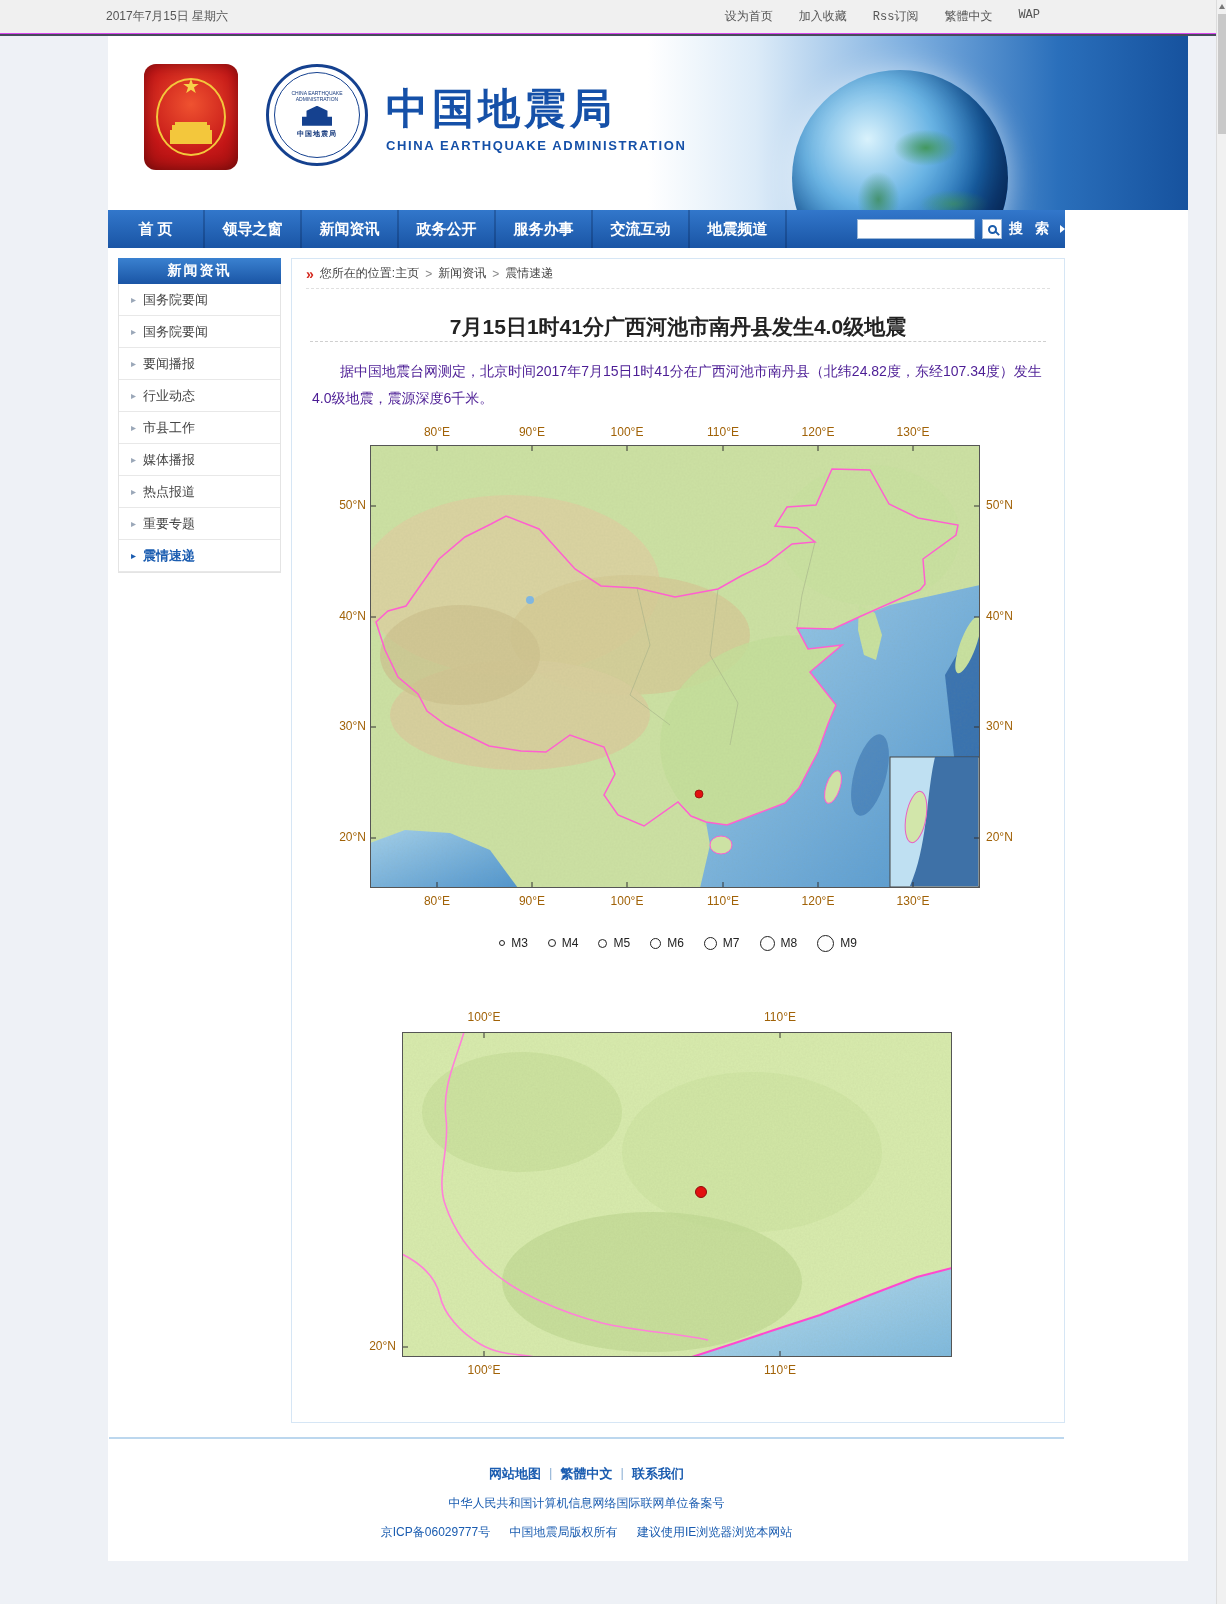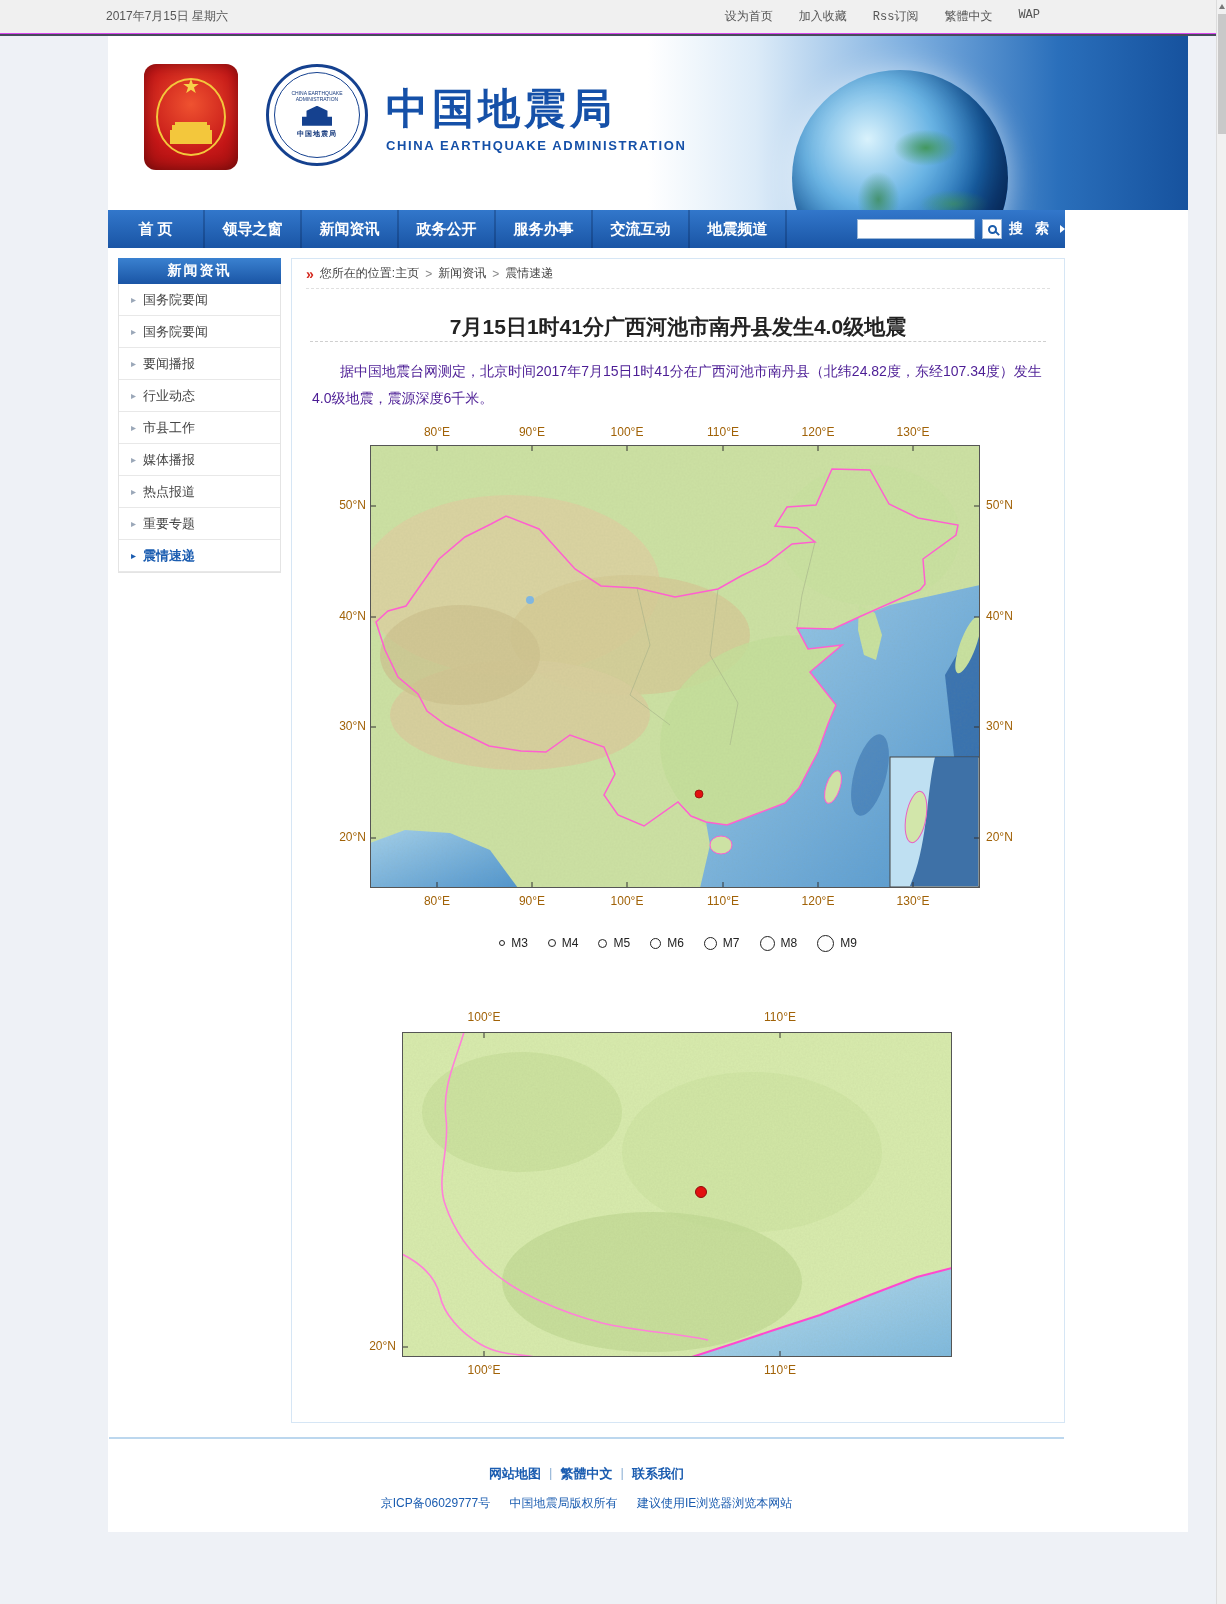--- a/index.html
+++ b/index.html
@@ -457,20 +457,21 @@
 
   <div class="footer-divider"></div>
   <div class="site-footer">
     <div class="footer-links">
       <span>网站地图</span>
       <span class="fsep">|</span>
       <span>繁體中文</span>
       <span class="fsep">|</span>
       <span>联系我们</span>
     </div>
+    <div class="footer-line">中华人民共和国计算机信息网络国际联网单位备案号</div>
     <div class="footer-line">
       <b>京ICP备06029777号</b>
       <b>中国地震局版权所有</b>
       <b>建议使用IE浏览器浏览本网站</b>
     </div>
   </div>
 
 </div>
 
 <div class="scrollbar">

